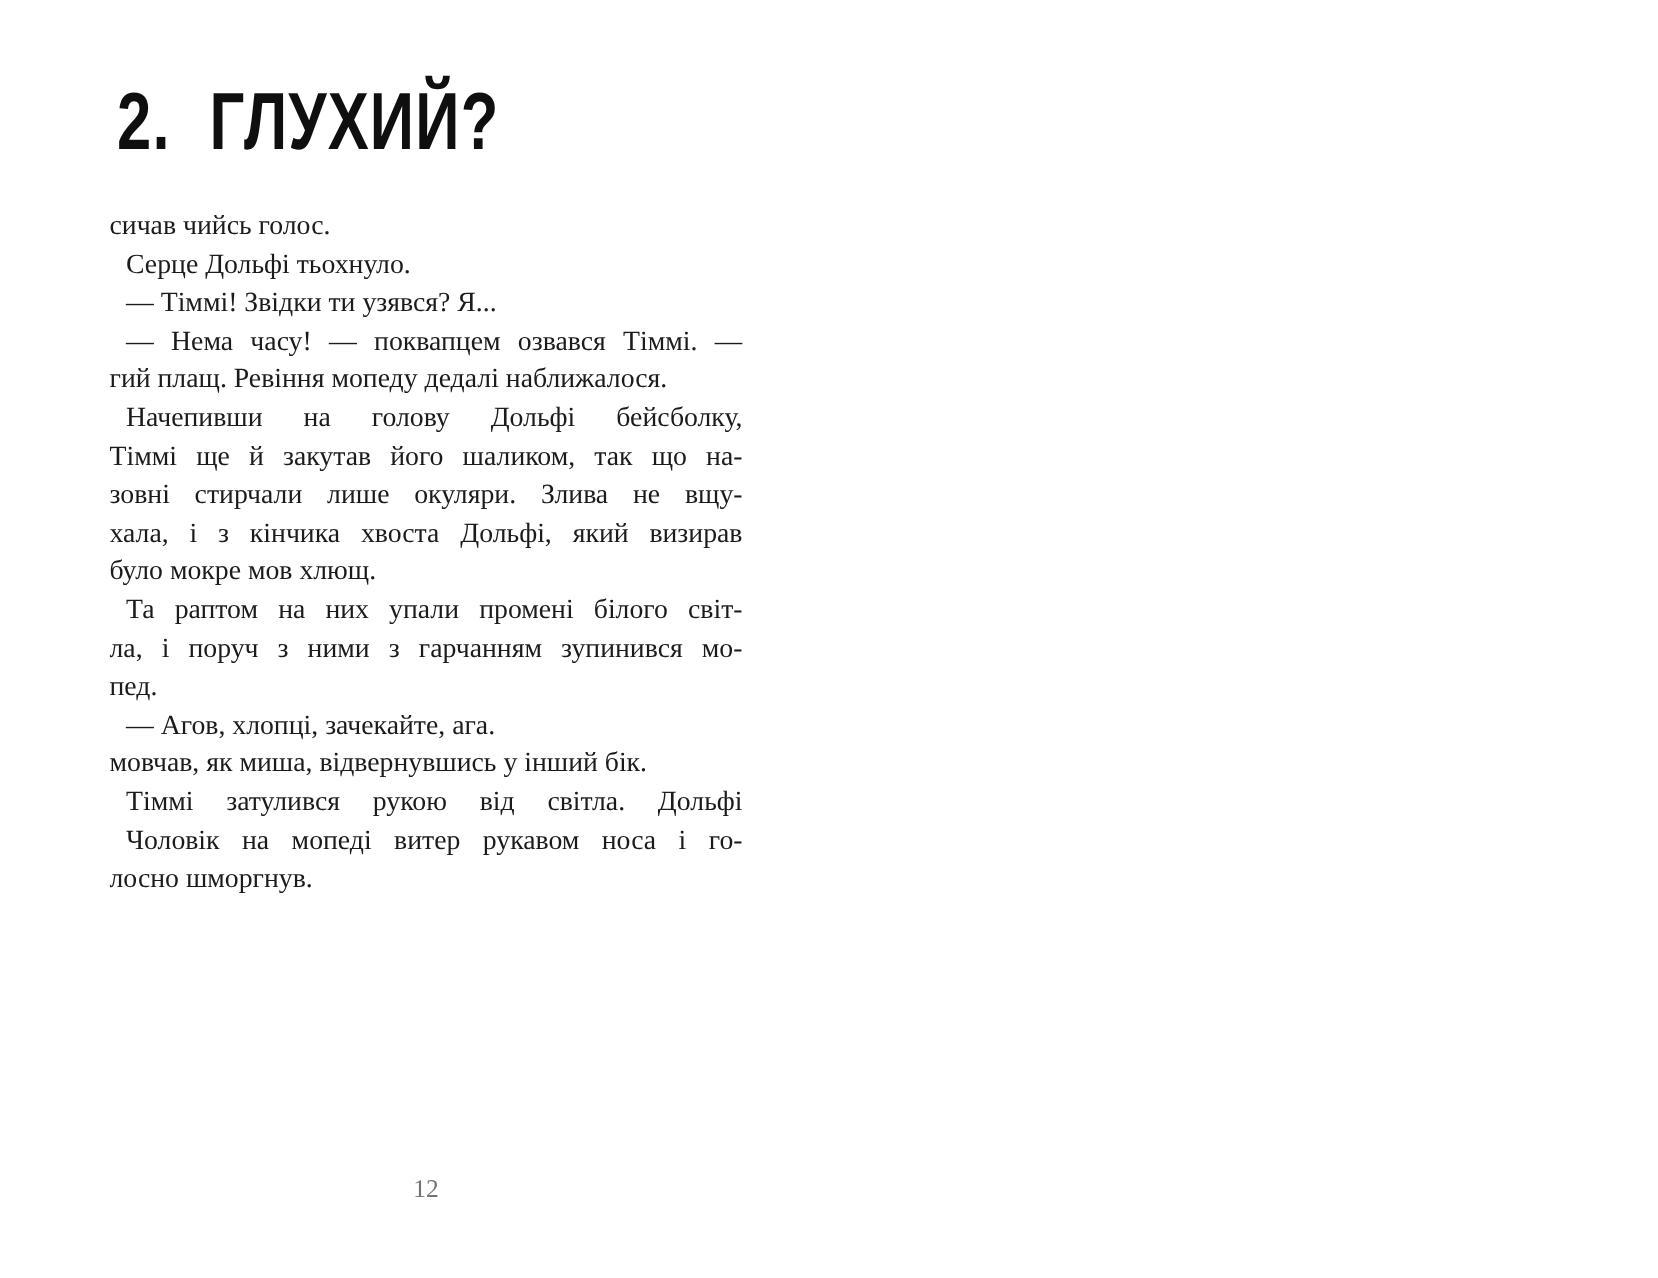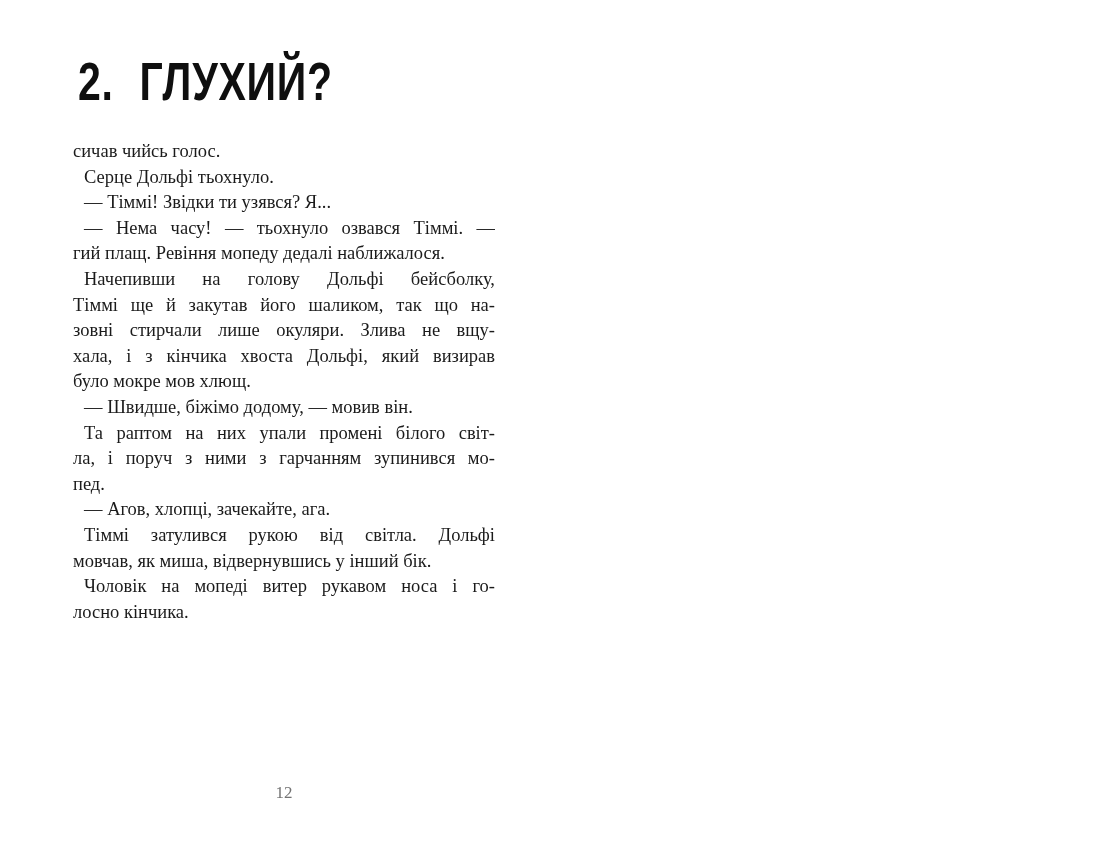--- a/index.html
+++ b/index.html
@@ -64,36 +64,35 @@
 <body>
 
 <section class="page page-left">
   <h1 class="chapter-heading">
     <span class="chapter-number">2.</span><span class="chapter-title">ГЛУХИЙ?</span>
   </h1>
   <div class="body-text" id="left-body">
       <div class="line">сичав чийсь голос.</div>
       <div class="line indent">Серце Дольфі тьохнуло.</div>
       <div class="line indent">— Тіммі! Звідки ти узявся? Я...</div>
-      <div class="line indent just">— Нема часу! — тьохнуло озвався Тіммі. —</div>
+      <div class="line indent just">— Нема часу! — поквапцем озвався Тіммі. —</div>
       <div class="line">гий плащ. Ревіння мопеду дедалі наближалося.</div>
       <div class="line indent just">Начепивши на голову Дольфі бейсболку,</div>
       <div class="line just">Тіммі ще й закутав його шаликом, так що на-</div>
       <div class="line just">зовні стирчали лише окуляри. Злива не вщу-</div>
       <div class="line just">хала, і з кінчика хвоста Дольфі, який визирав</div>
       <div class="line">було мокре мов хлющ.</div>
-      <div class="line indent">— Швидше, біжімо додому, — мовив він.</div>
       <div class="line indent just">Та раптом на них упали промені білого світ-</div>
       <div class="line just">ла, і поруч з ними з гарчанням зупинився мо-</div>
       <div class="line">пед.</div>
       <div class="line indent">— Агов, хлопці, зачекайте, ага.</div>
+      <div class="line">мовчав, як миша, відвернувшись у інший бік.</div>
       <div class="line indent just">Тіммі затулився рукою від світла. Дольфі</div>
-      <div class="line">мовчав, як миша, відвернувшись у інший бік.</div>
       <div class="line indent just">Чоловік на мопеді витер рукавом носа і го-</div>
-      <div class="line">лосно кінчика.</div>
+      <div class="line">лосно шморгнув.</div>
     </div>
   <div class="page-number" id="page-number-left">12</div>
 </section>
 
 <section class="page page-right">
   
   
 </section>
 
 </body></html>

